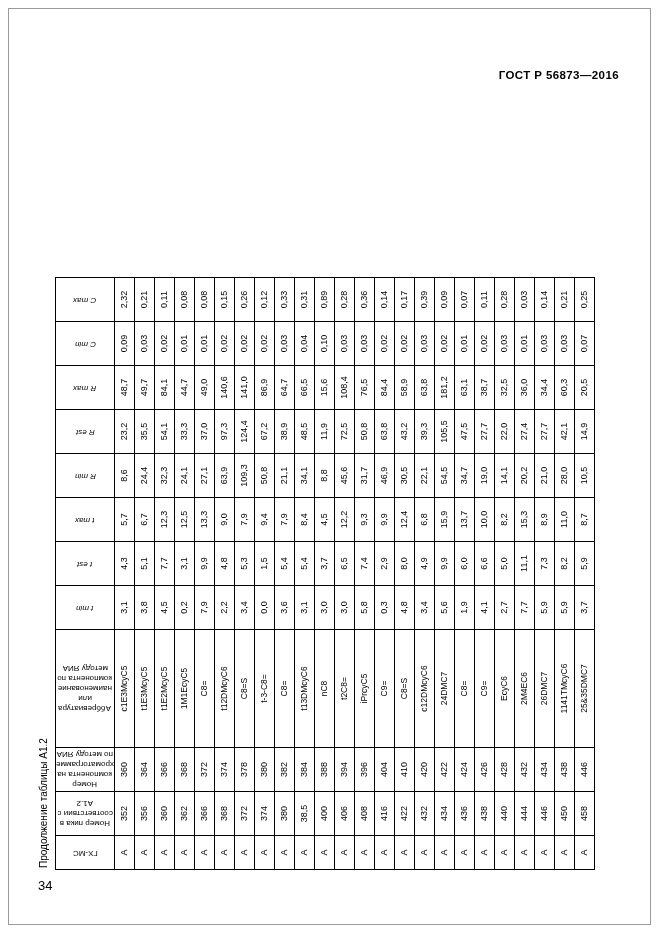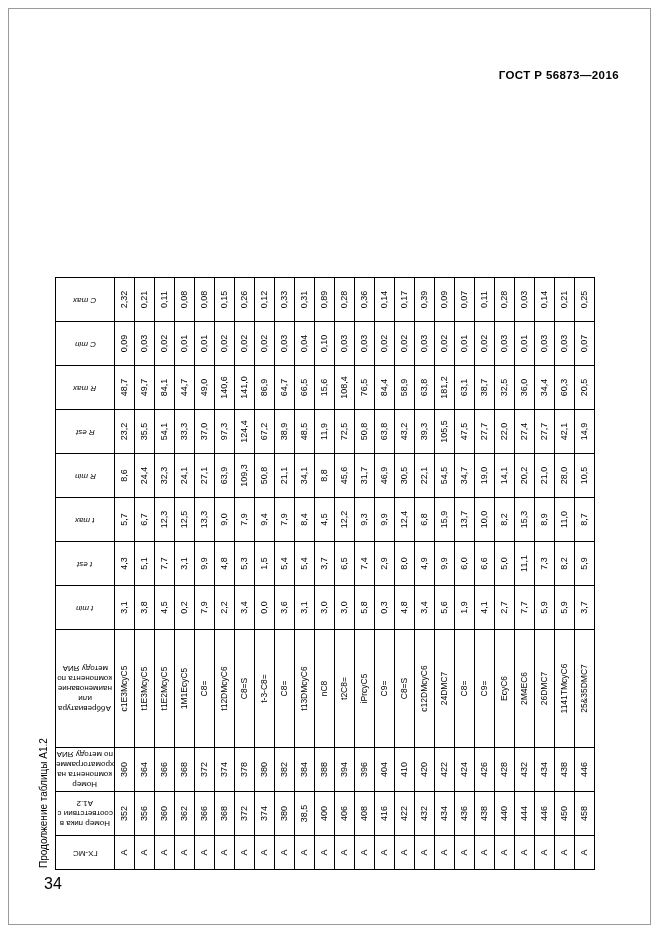--- a/index.html
+++ b/index.html
@@ -35,23 +35,23 @@
     right: 42px;
     top: 58px;
     font-size: 11.5px;
     letter-spacing: 0.4px;
     font-weight: bold;
     white-space: nowrap;
     margin-top: 11px;
   }
   .page-number {
     position: absolute;
-    left: 44px;
+    left: 38px;
     bottom: 42px;
-    font-size: 16px;
+    font-size: 13px;
   }
   
   .rot-wrap {
     position: absolute;
     left: 38px;
     top: 80px;
     width: 580px;
     height: 790px;
   }
   .rot-inner {

